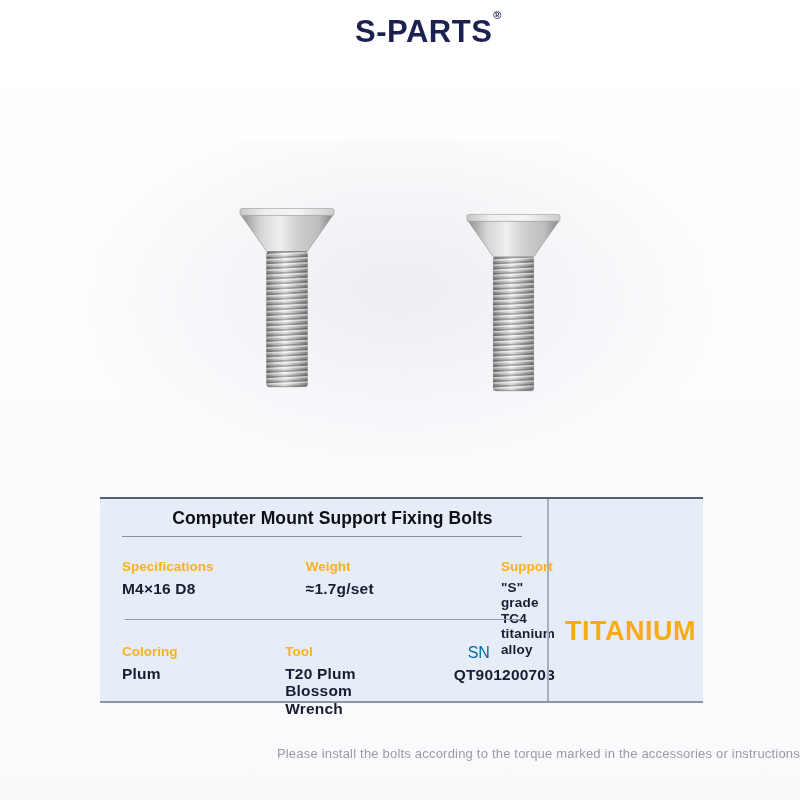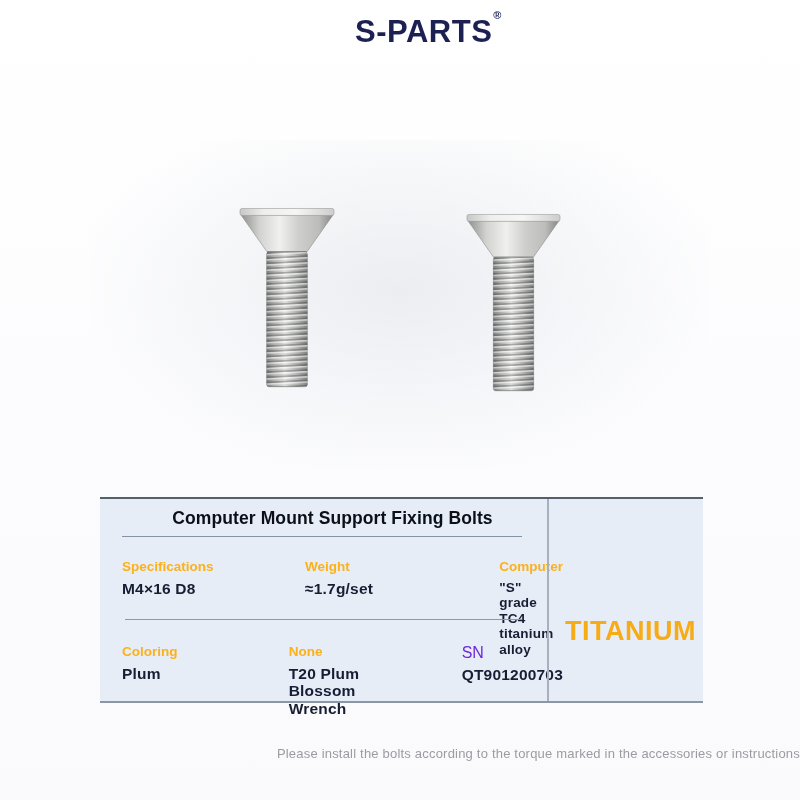--- a/index.html
+++ b/index.html
@@ -31,36 +31,36 @@
   }
   .tbl-left{position:relative;width:465px;height:100%;}
   .tbl-right{position:relative;flex:1;height:100%;}
   .col-divider{position:absolute;left:447px;top:0;bottom:0;width:1.5px;background:#a6b0bf;}
   .tbl-title{
     position:absolute;top:9px;left:0;right:0;text-align:center;
     font-size:17.5px;font-weight:700;color:#0d0f16;letter-spacing:.1px;
   }
   .title-rule{position:absolute;top:37px;left:22px;width:400px;border-top:1.5px solid #8593a6;}
   .mid-rule{position:absolute;top:120px;left:25px;width:397px;border-top:1.2px solid #8c99ac;}
-  .spec-row{position:absolute;left:22px;right:2px;display:flex;gap:48px;}
+  .spec-row{position:absolute;left:22px;right:10px;display:flex;gap:48px;}
   .row1{top:61px;}
   .row2{top:146px;justify-content:center;}
   .cell{display:flex;flex-direction:column;}
   .c1{width:116px;}
   .c2{width:150px;margin-left:22px;}
   .c3{flex:1;}
   .cell .lbl{
     font-size:13.5px;font-weight:700;color:var(--accent-orange,#fcb11a);line-height:1;margin-bottom:6px;
   }
   .cell .val{
     font-size:15.5px;font-weight:700;color:var(--navy,#171e33);line-height:1.15;letter-spacing:.2px;
   }
   .cell .val.small{font-size:13.5px;max-width:102px;}
   .cell .val.wrap{max-width:135px;}
-  .cell .lbl.sn{font-size:16px;font-weight:400;color:#6d28d9;margin-bottom:5px;}
+  .cell .lbl.sn{font-size:16px;font-weight:400;color:#0369a1;margin-bottom:5px;margin-left:14px;}
   .titanium{
     position:absolute;top:119px;left:0;right:16px;text-align:center;
     font-size:27px;font-weight:700;letter-spacing:.5px;color:var(--titanium-label,#f7ac15);line-height:1;
   }
   
   .footer-note{
     position:absolute;top:746px;left:0;width:100%;text-align:right;
     font-size:13px;color:var(--footer-gray,#9b9ca2);letter-spacing:.2px;
   }
 </style>
@@ -128,34 +128,34 @@
     <div class="spec-row row1">
       <div class="cell c1">
         <span class="lbl">Specifications</span>
         <span class="val">M4×16 D8</span>
       </div>
       <div class="cell c2">
         <span class="lbl">Weight</span>
         <span class="val">≈1.7g/set</span>
       </div>
       <div class="cell c3">
-        <span class="lbl">Computer</span>
+        <span class="lbl">Support</span>
         <span class="val small">"S" grade TC4 titanium alloy</span>
       </div>
     </div>
 
     <div class="mid-rule"></div>
 
     <div class="spec-row row2">
       <div class="cell c1">
         <span class="lbl">Coloring</span>
         <span class="val">Plum</span>
       </div>
       <div class="cell c2">
-        <span class="lbl">None</span>
+        <span class="lbl">Tool</span>
         <span class="val wrap">T20 Plum Blossom Wrench</span>
       </div>
       <div class="cell c3">
         <span class="lbl sn">SN</span>
         <span class="val">QT901200703</span>
       </div>
     </div>
   </div>
 
   <div class="col-divider"></div>

